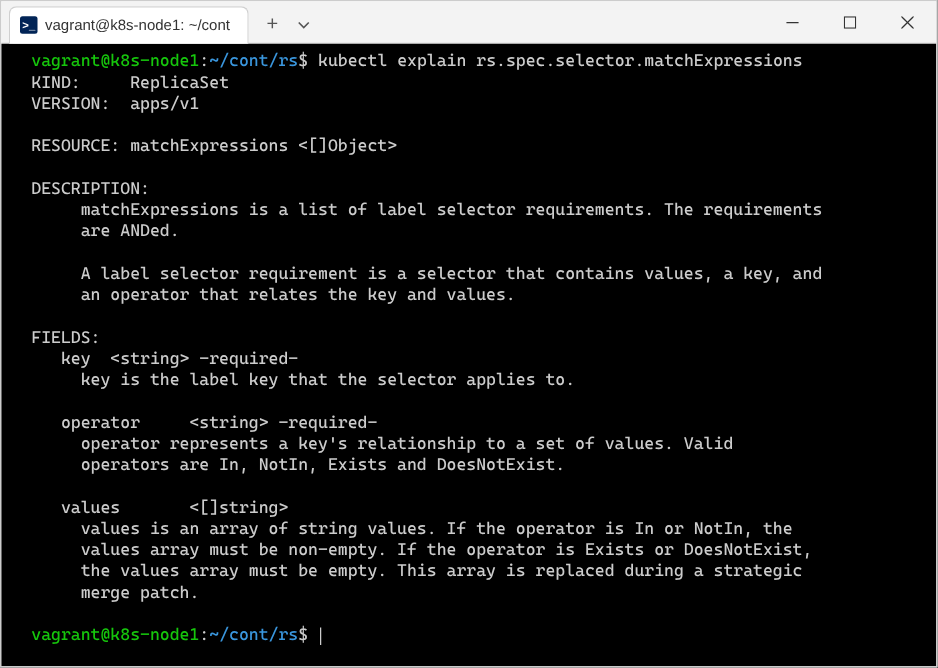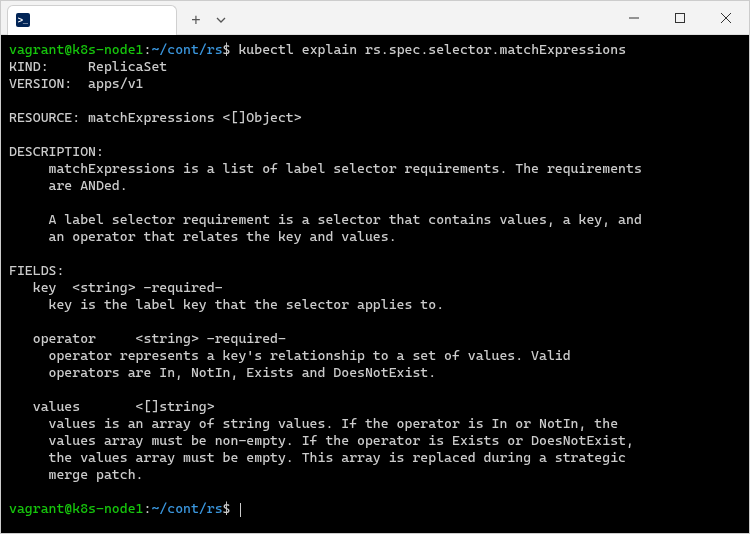--- a/index.html
+++ b/index.html
@@ -86,21 +86,21 @@
     align-items: center;
     justify-content: center;
     color: #333;
   }
   .win-btn svg { width: 10px; height: 10px; }
   .terminal {
     background: #000;
     color: #ccc;
     width: 100%;
     height: calc(100% - 34px);
-    padding: 6px 8px;
+    padding: 6px 24px;
     font-size: 13.5px;
     line-height: 17px;
     white-space: pre;
     overflow: hidden;
   }
   .user { color: #16c60c; }
   .path { color: #3a96dd; }
   .dollar { color: #ccc; }
   .cmd { color: #ccc; }
   .cursor {
@@ -111,20 +111,21 @@
     vertical-align: middle;
     margin-left: 2px;
   }
 </style>
 </head>
 <body>
 
 <div class="titlebar">
   <div class="tab">
     <span class="ps-icon">&gt;_</span>
+    <span>vagrant@k8s-node1: ~/cont</span>
     <span class="close">
       <svg viewBox="0 0 10 10" stroke="#555" stroke-width="1">
           <line x1="1" y1="1" x2="9" y2="9"></line>
           <line x1="9" y1="1" x2="1" y2="9"></line>
         </svg>
     </span>
   </div>
   <div class="new-tab">+</div>
   <div class="dropdown">
     <svg viewBox="0 0 10 10">

